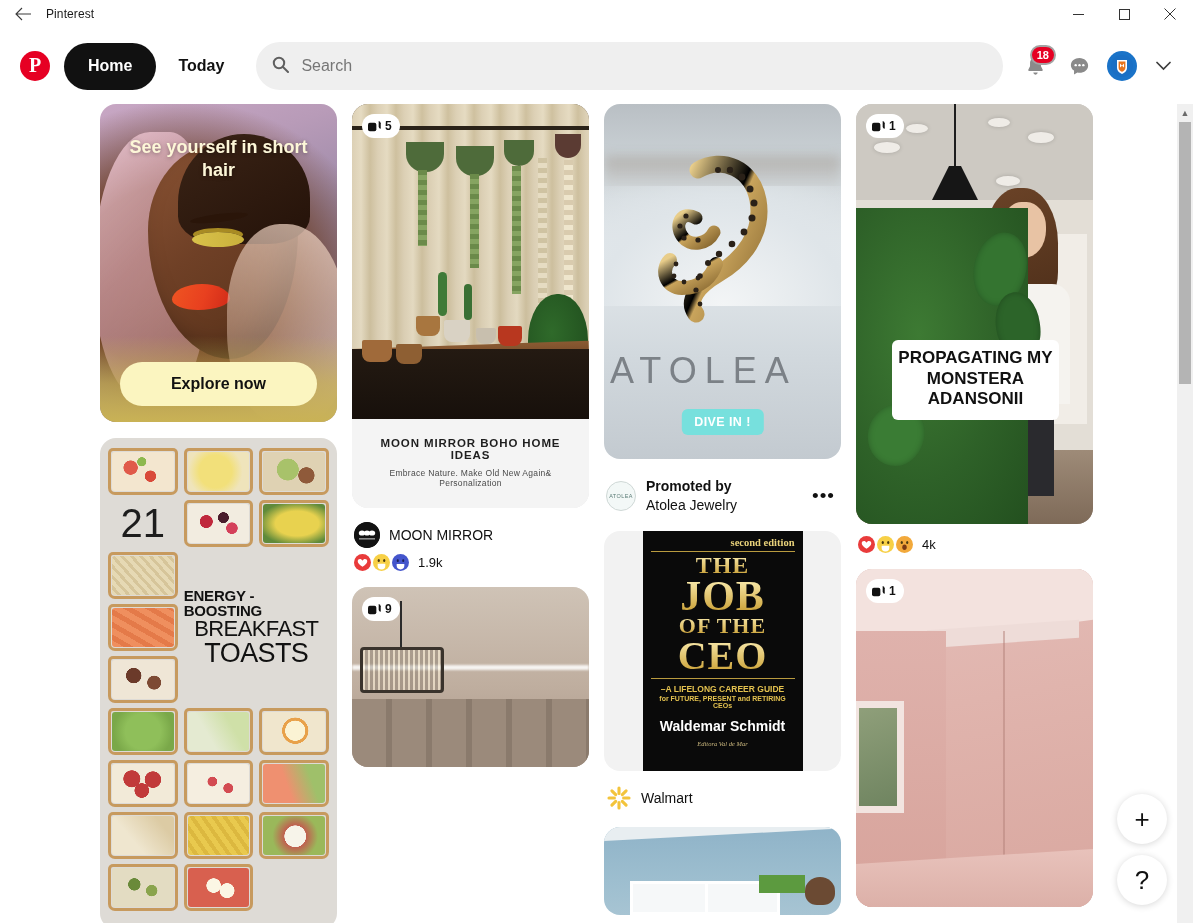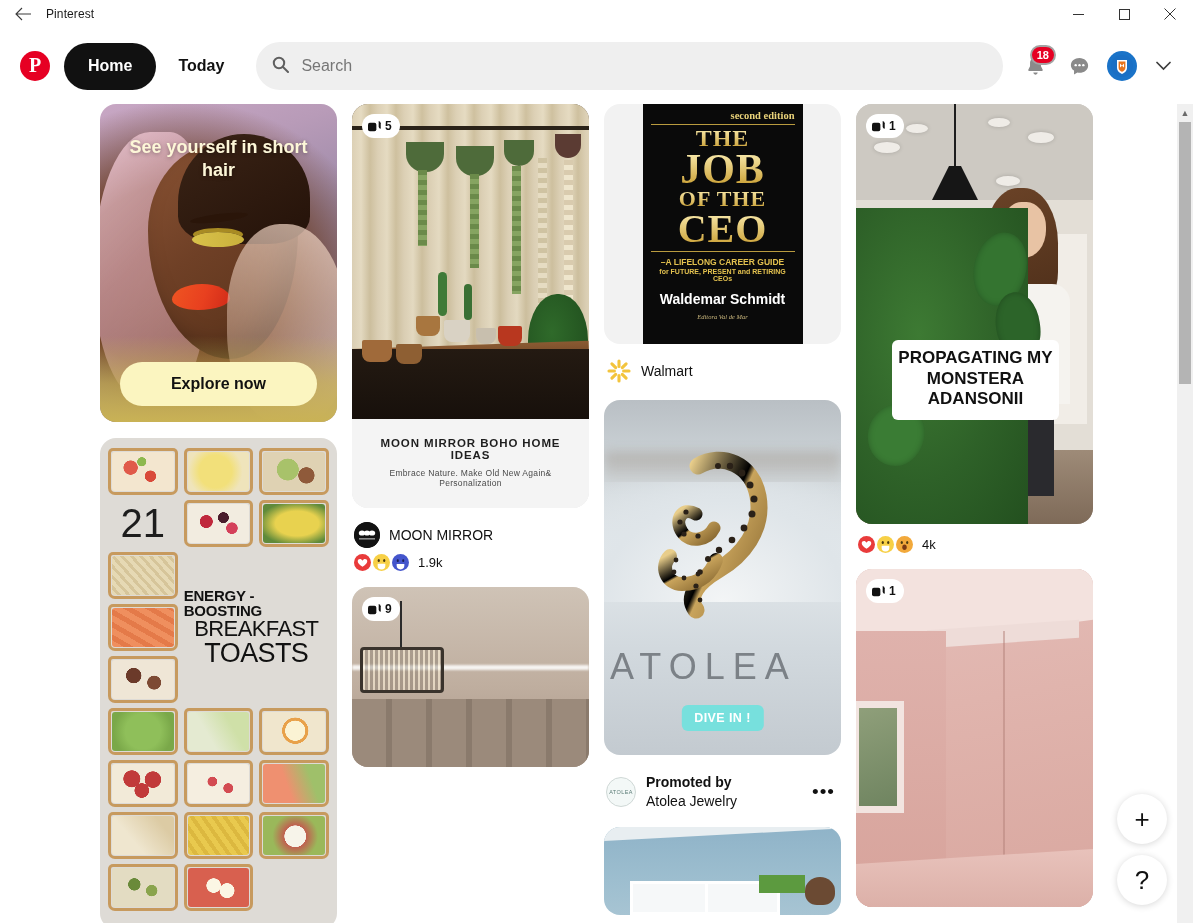--- a/index.html
+++ b/index.html
@@ -790,57 +790,20 @@
             <div class="ch-cove"></div>
             <div class="ch-lamp"></div>
             <div class="ch-ring"></div>
             <div class="ch-wall"></div>
           </div>
         </div>
       </div>
     </div>
 
     <div class="col">
-
-      <div class="pin">
-        <div class="pin-img p-ceo">
-          <div class="book">
-            <div class="bk-ed">second edition</div>
-            <div class="bk-rule"></div>
-            <div class="bk-the">THE</div>
-            <div class="bk-job">JOB</div>
-            <div class="bk-of">OF THE</div>
-            <div class="bk-ceo">CEO</div>
-            <div class="bk-rule"></div>
-            <div class="bk-sub1">–A LIFELONG CAREER GUIDE</div>
-            <div class="bk-sub2">for FUTURE, PRESENT and RETIRING CEOs</div>
-            <div class="bk-auth">Waldemar Schmidt</div>
-            <div class="bk-pub">Editora Val de Mar</div>
-          </div>
-        </div>
-        <div class="pin-meta">
-          <div class="attrib">
-            <div class="attrib-ava">
-              <svg width="26" height="26" viewBox="0 0 26 26">
-                <g stroke="#f3c43c" stroke-width="3.1" stroke-linecap="round">
-                  <path d="M13 3 V8.4"></path>
-                    <path d="M13 17.6 V23"></path>
-                  <path d="M3 13 H8.4"></path>
-                    <path d="M17.6 13 H23"></path>
-                  <path d="M5.9 5.9 L9.7 9.7"></path>
-                    <path d="M16.3 16.3 L20.1 20.1"></path>
-                  <path d="M20.1 5.9 L16.3 9.7"></path>
-                    <path d="M9.7 16.3 L5.9 20.1"></path>
-                </g>
-              </svg>
-            </div>
-            <div class="attrib-name">Walmart</div>
-          </div>
-        </div>
-      </div>
 
       <div class="pin">
         <div class="pin-img p-ring">
           <div class="rg-horizon"></div>
           <div class="rg-sand"></div>
           <div class="rg-atolea">ATOLEA</div>
           <div class="rg-ring">
             <svg width="140" height="190" viewBox="0 0 140 190">
               <defs>
                 <linearGradient id="gold" x1="0" y1="0" x2="1" y2="1">
@@ -886,20 +849,57 @@
             <div class="promo-txt">
               <div class="promo-l1">Promoted by</div>
               <div class="promo-l2">Atolea Jewelry</div>
             </div>
             <div class="promo-dots">•••</div>
           </div>
         </div>
       </div>
 
       <div class="pin">
+        <div class="pin-img p-ceo">
+          <div class="book">
+            <div class="bk-ed">second edition</div>
+            <div class="bk-rule"></div>
+            <div class="bk-the">THE</div>
+            <div class="bk-job">JOB</div>
+            <div class="bk-of">OF THE</div>
+            <div class="bk-ceo">CEO</div>
+            <div class="bk-rule"></div>
+            <div class="bk-sub1">–A LIFELONG CAREER GUIDE</div>
+            <div class="bk-sub2">for FUTURE, PRESENT and RETIRING CEOs</div>
+            <div class="bk-auth">Waldemar Schmidt</div>
+            <div class="bk-pub">Editora Val de Mar</div>
+          </div>
+        </div>
+        <div class="pin-meta">
+          <div class="attrib">
+            <div class="attrib-ava">
+              <svg width="26" height="26" viewBox="0 0 26 26">
+                <g stroke="#f3c43c" stroke-width="3.1" stroke-linecap="round">
+                  <path d="M13 3 V8.4"></path>
+                    <path d="M13 17.6 V23"></path>
+                  <path d="M3 13 H8.4"></path>
+                    <path d="M17.6 13 H23"></path>
+                  <path d="M5.9 5.9 L9.7 9.7"></path>
+                    <path d="M16.3 16.3 L20.1 20.1"></path>
+                  <path d="M20.1 5.9 L16.3 9.7"></path>
+                    <path d="M9.7 16.3 L5.9 20.1"></path>
+                </g>
+              </svg>
+            </div>
+            <div class="attrib-name">Walmart</div>
+          </div>
+        </div>
+      </div>
+
+      <div class="pin">
         <div class="pin-img p-blue">
           <div class="bl-ceil"></div>
           <div class="bl-shelf">
             <div class="bl-shelf-div"></div>
           </div>
           <div class="bl-box"></div>
           <div class="bl-dog"></div>
         </div>
       </div>
     </div>

